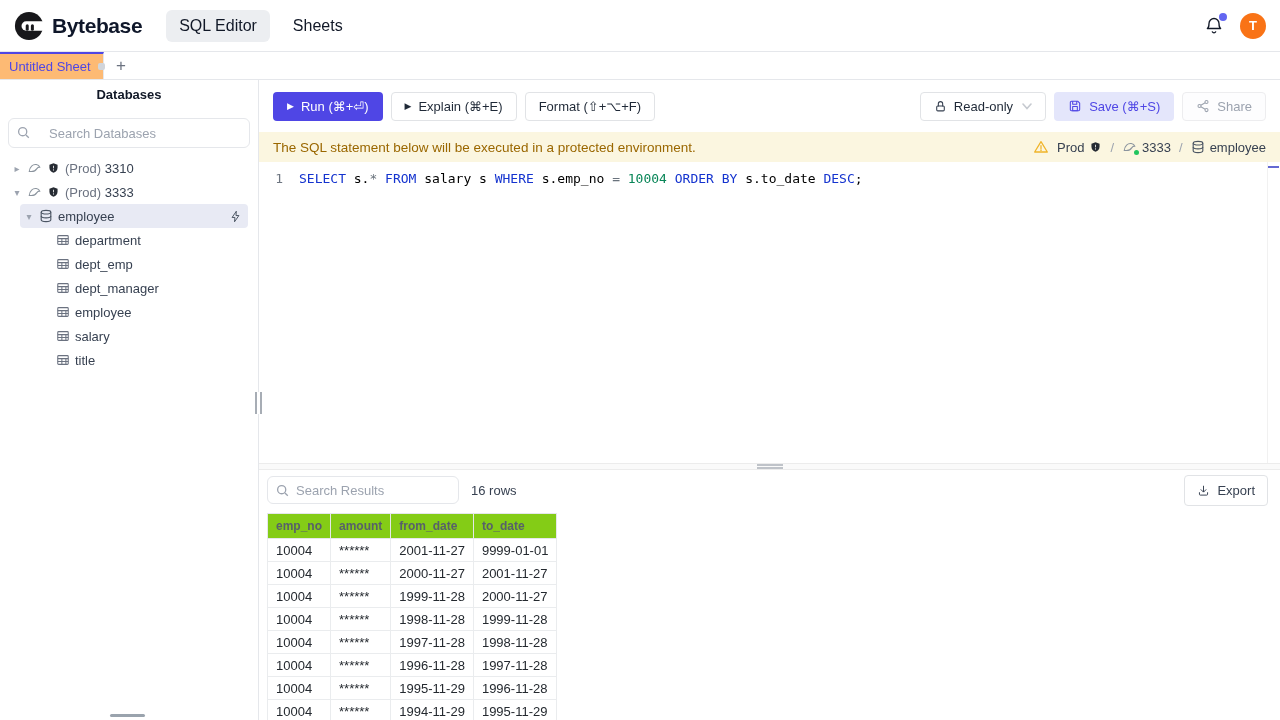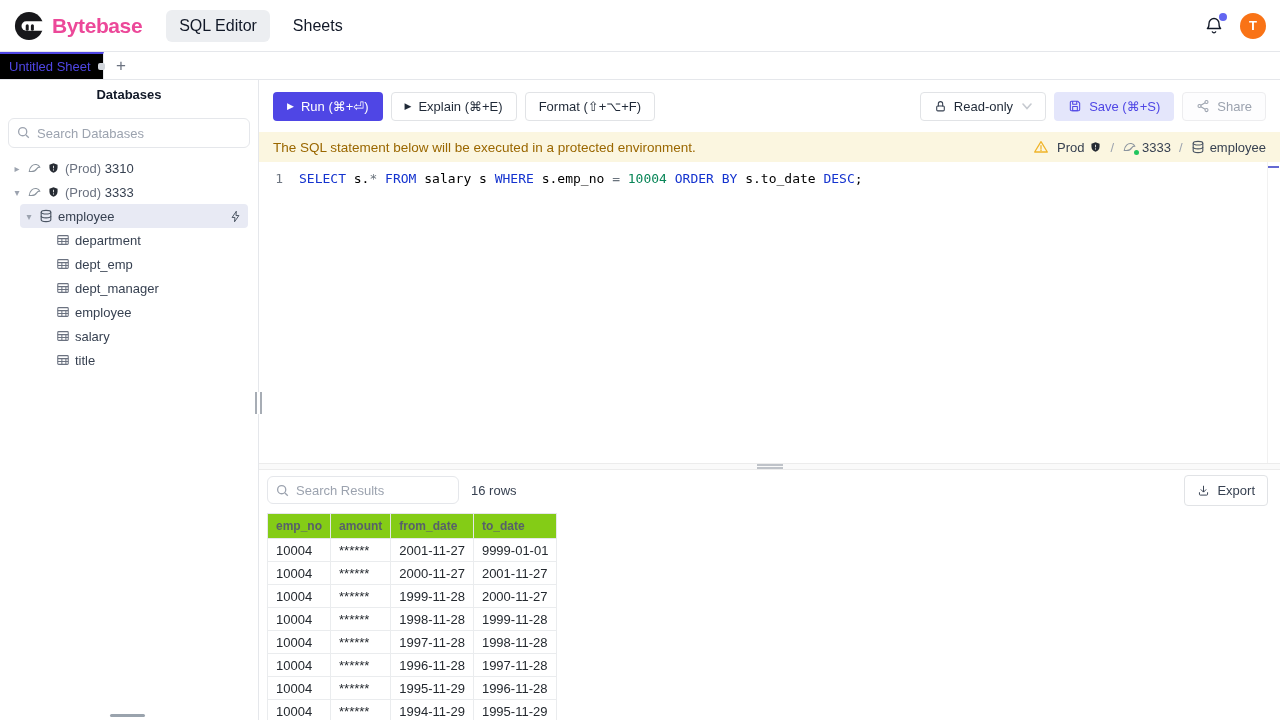--- a/index.html
+++ b/index.html
@@ -8,51 +8,51 @@
     --selected-bg:#e8eaf4; --avatar:#f97316; --notification:#6366f1; --border:#e5e7eb;
   }
   *{box-sizing:border-box;margin:0;padding:0;}
   body{width:1280px;height:720px;overflow:hidden;background:#fff;
        font-family:"Liberation Sans",sans-serif;color:#1f2937;}
   .screen{width:1280px;height:720px;display:flex;flex-direction:column;}
 
   
   .topbar{height:52px;display:flex;align-items:center;padding:0 14px;border-bottom:1px solid var(--border);flex:none;}
   .logo{width:30px;height:30px;flex:none;}
-  .brand{font-size:21px;font-weight:800;letter-spacing:-0.4px;color:#ec4899;margin-left:8px;}
+  .brand{font-size:21px;font-weight:800;letter-spacing:-0.4px;color:#0f172a;margin-left:8px;}
   .topnav{display:flex;align-items:center;gap:10px;margin-left:24px;}
   .nav-item{font-size:16px;color:#111827;padding:7px 13px;border-radius:6px;cursor:pointer;}
   .nav-item.active{background:#eceef1;font-weight:500;}
   .top-right{margin-left:auto;display:flex;align-items:center;gap:16px;}
   .bell-wrap{position:relative;width:20px;height:20px;}
   .notif-dot{position:absolute;top:-3px;right:-3px;width:8px;height:8px;border-radius:50%;background:var(--notification);}
   .avatar{width:26px;height:26px;border-radius:50%;background:var(--avatar);color:#fff;font-size:13px;font-weight:700;
           display:flex;align-items:center;justify-content:center;}
 
   
   .tabbar{height:28px;display:flex;border-bottom:1px solid var(--border);flex:none;align-items:stretch;}
   .sheet-tab{width:104px;border-top:2px solid var(--accent);border-right:1px solid var(--border);
-             display:flex;align-items:center;gap:7px;padding:0 9px;background:#000000;cursor:pointer;}
+             display:flex;align-items:center;gap:7px;padding:0 9px;background:#fdba74;cursor:pointer;}
   .sheet-tab-label{font-size:13px;color:var(--accent);white-space:nowrap;}
   .dirty-dot{width:7px;height:7px;border-radius:2px;background:#d1d5db;flex:none;}
   .add-tab{width:34px;display:flex;align-items:center;justify-content:center;color:#6b7280;font-size:17px;cursor:pointer;}
 
   
   .app{flex:1;display:flex;min-height:0;}
   .sidebar{width:259px;flex:none;border-right:1px solid var(--border);position:relative;background:#fff;}
   .main{flex:1;display:flex;flex-direction:column;min-width:0;position:relative;}
 
   
   .side-tabs{display:flex;height:30px;}
   .side-tab{flex:1;display:flex;align-items:center;justify-content:center;font-size:13px;cursor:pointer;}
   .side-tab.active{font-weight:700;color:#111827;background:#fff;border-bottom:1px solid transparent;}
   .side-tab.inactive{background:#f8f9fa;color:#374151;border-left:1px solid var(--border);border-bottom:1px solid var(--border);}
   .search-wrap{margin:8px;position:relative;}
   .search-wrap svg{position:absolute;left:9px;top:8px;}
-  .search-input{width:100%;height:30px;border:1px solid var(--border);border-radius:6px;padding:0 8px 0 28px;
+  .search-input{width:100%;height:30px;border:1px solid var(--border);border-radius:6px;padding:0 8px 0 40px;
                 font-size:13px;color:#374151;outline:none;font-family:"Liberation Sans",sans-serif;}
   .search-input::placeholder{color:#9ca3af;}
   .tree{font-size:13px;color:#374151;margin-top:4px;}
   .tree-row{height:24px;display:flex;align-items:center;gap:5px;cursor:pointer;}
   .tree-row.instance{padding-left:12px;}
   .tree-row.database{margin:0 10px 0 20px;padding:0 6px 0 4px;border-radius:4px;}
   .tree-row.database.selected{background:var(--selected-bg);}
   .tree-row.table{padding-left:56px;}
   .caret{width:10px;font-size:10px;color:#9ca3af;text-align:center;flex:none;}
   .env{color:#6b7280;}

